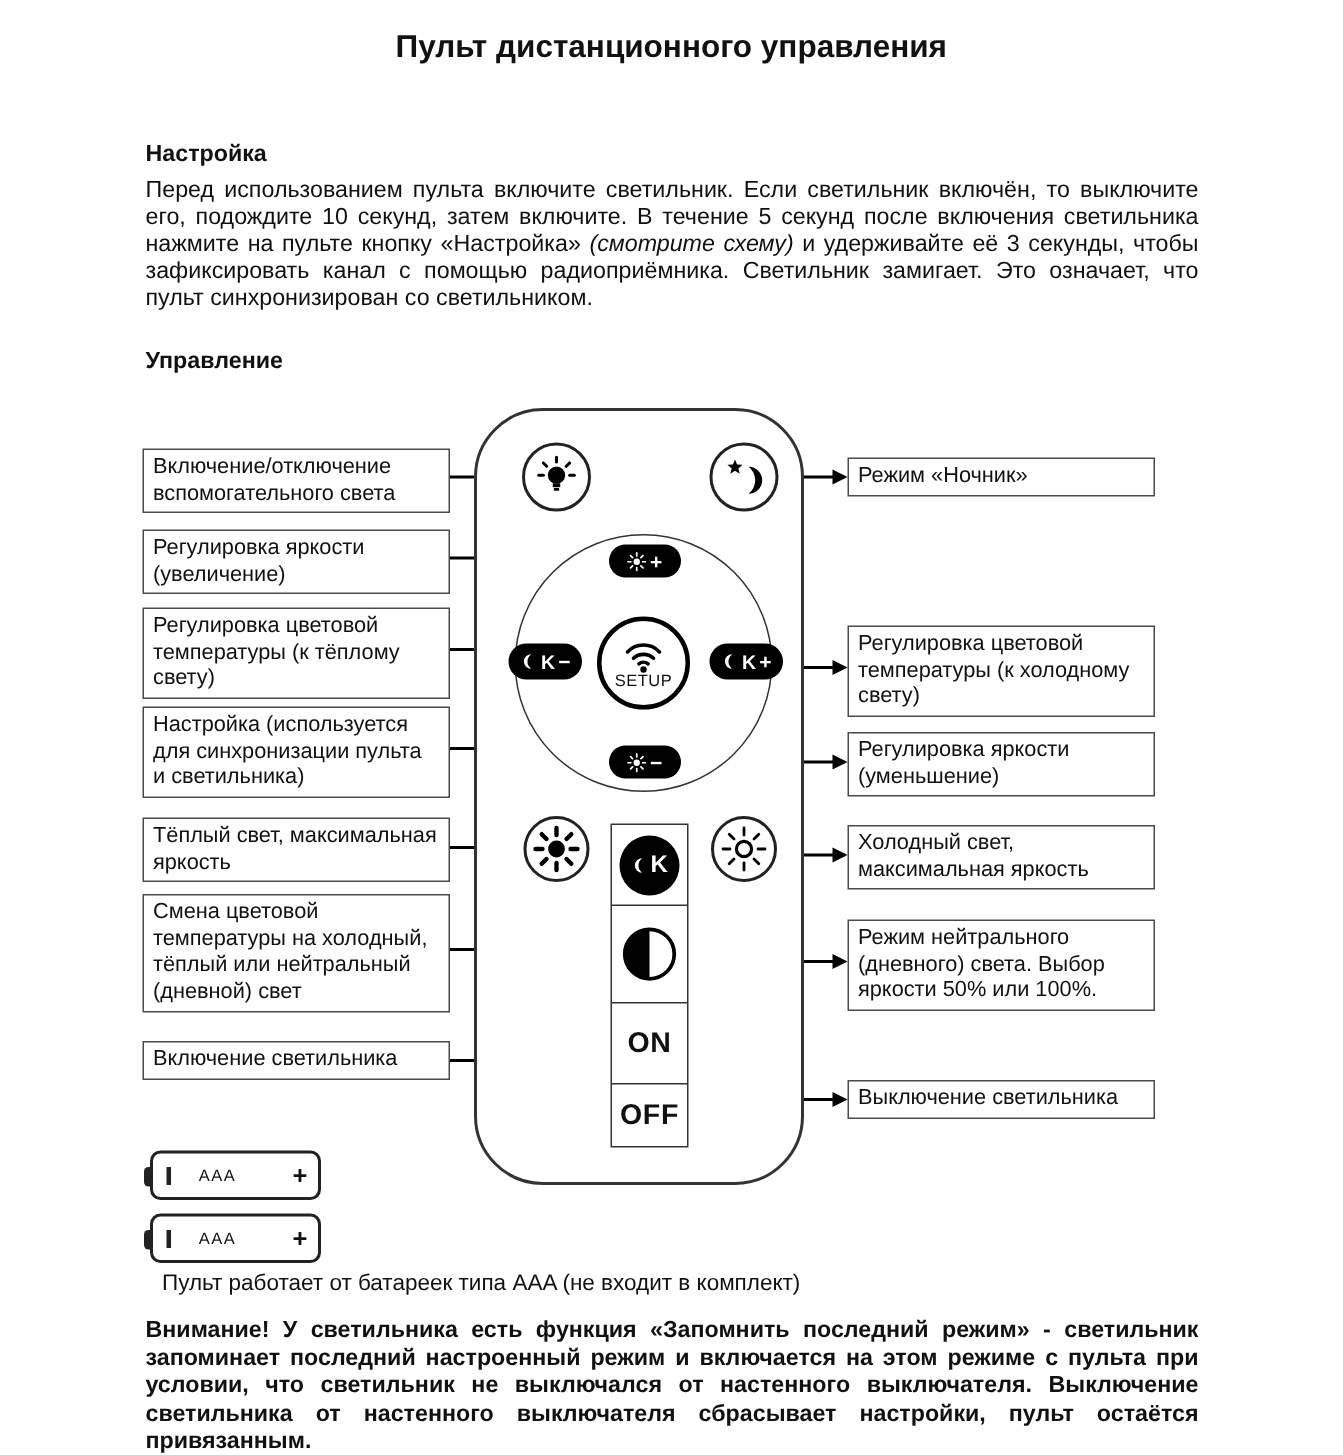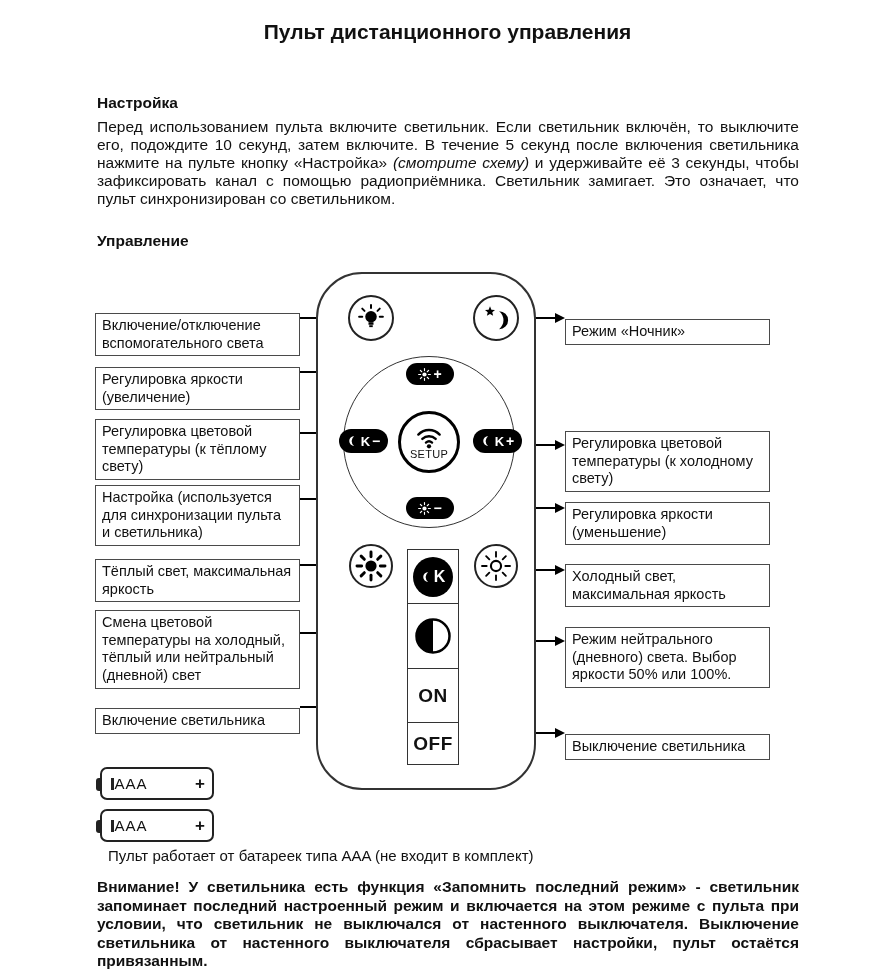--- a/index.html
+++ b/index.html
@@ -14,21 +14,21 @@
   .setup-head { top:94px; }
   .control-head { top:232px; }
 
   .para { position:absolute; left:97px; width:702px; font-size:15.5px;
           text-align:justify; line-height:18px; }
   .setup-para { top:118px; }
   .warning-para { top:878px; font-weight:bold; line-height:18.5px; }
 
   
   .label-box { position:absolute; border:1.6px solid #4a4a4a; background:#fff;
-               font-size:14.5px; line-height:1.22; padding:3px 6px; width:205px;margin-top:14px; }
+               font-size:14.5px; line-height:1.22; padding:3px 6px; width:205px; }
   .lb-left  { left:95px; }
   .lb-right { left:565px; }
   .lb1 { top:299px; min-height:39px; }
   .lb2 { top:353px; min-height:39px; }
   .lb3 { top:405px; min-height:56px; }
   .lb4 { top:471px; min-height:56px; }
   .lb5 { top:545px; min-height:39px; }
   .lb6 { top:596px; min-height:73px; }
   .lb7 { top:694px; min-height:25px; }
   .rb1 { top:305px; min-height:25px; }
@@ -102,21 +102,21 @@
 
   
   .battery { position:absolute; left:100px; width:114px; height:33px;
              border:2px solid #222; border-radius:7px; background:#fff;
              display:flex; align-items:center; }
   .bat1 { top:767px; }
   .bat2 { top:809px; }
   .bat-nub { position:absolute; left:-6px; top:9px; width:6px; height:13px;
              background:#222; border-radius:3px 0 0 3px; }
   .bat-tick { width:2.5px; height:12px; background:#222; margin-left:9px; }
-  .bat-label { font-size:15px; margin-left:1px; letter-spacing:1px; }
+  .bat-label { font-size:11px; margin-left:19px; letter-spacing:1px; }
   .bat-plus { margin-left:auto; margin-right:7px; font-size:17px; font-weight:bold; }
 
   .battery-caption { position:absolute; left:108px; top:847px; font-size:15px; }
 
   svg { display:block; }
 </style>
 </head>
 <body>
 
 <div class="page">

